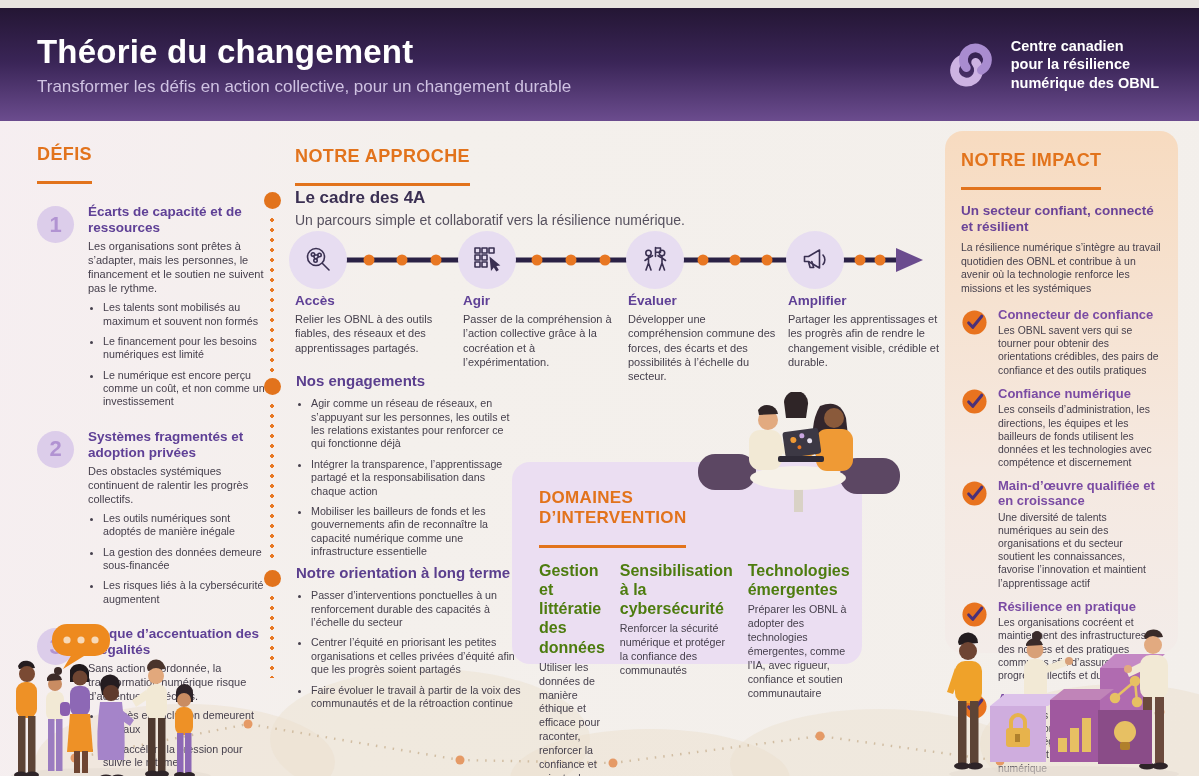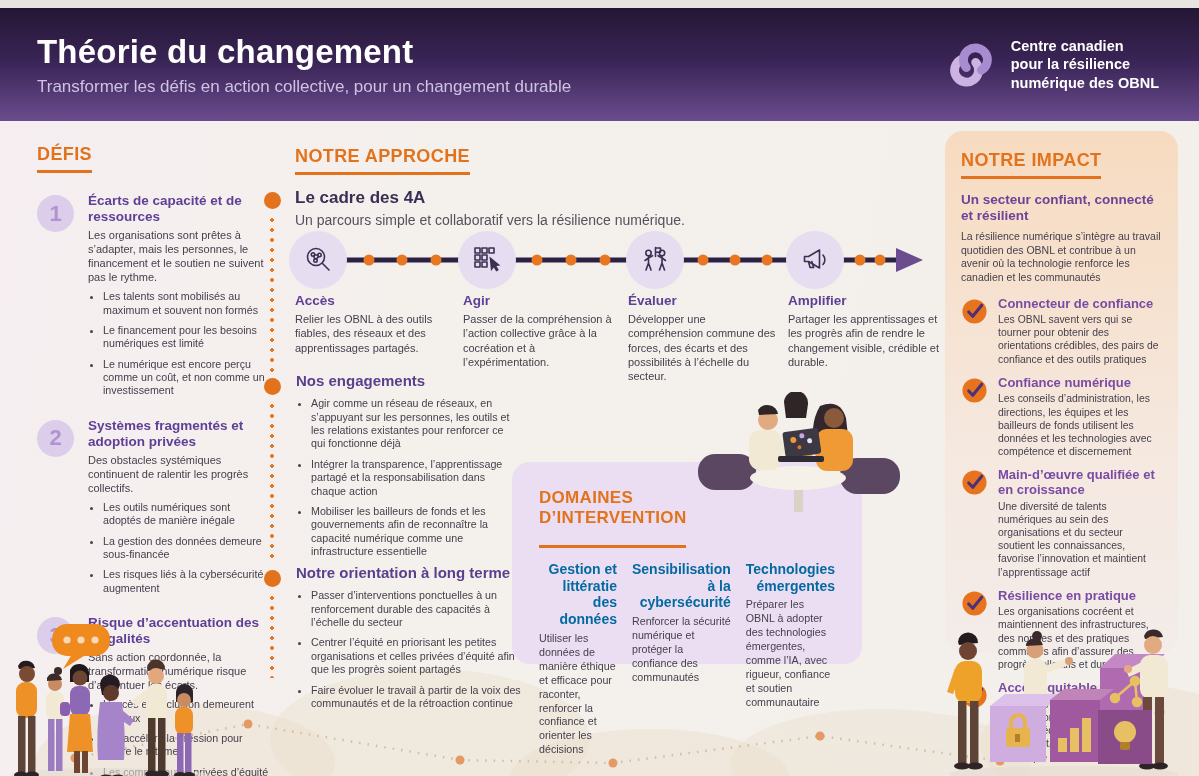--- a/index.html
+++ b/index.html
@@ -10,21 +10,21 @@
   .hdr{position:absolute;left:0;top:0;width:1199px;height:113px;
     background:linear-gradient(180deg,#241634 0%,#3a2557 48%,#6b4c8e 100%);
     display:flex;justify-content:space-between;align-items:center;
     padding:0 40px 0 37px;box-sizing:border-box;z-index:10;}
   .hdr h1{margin:0 0 6px 0;font-size:33px;font-weight:bold;color:#ffffff;letter-spacing:.2px;}
   .hdr .sub{font-size:17px;color:#cfc2e2;}
   .brand{display:flex;align-items:center;gap:15px;}
   .brand-txt{color:#ffffff;font-size:14.5px;font-weight:bold;line-height:1.25;}
   
   .sec-h{display:inline-block;color:#E2731C;font-weight:bold;font-size:18px;
-    letter-spacing:.4px;border-bottom:3px solid #E2731C;padding-bottom:5px;}
+    letter-spacing:.4px;border-bottom:3px solid #E2731C;padding-bottom:16px;}
   
   .defis{position:absolute;left:37px;top:136px;width:232px;z-index:3;}
   .defis .sec-h{margin-bottom:20px;}
   .d-item{display:flex;margin-bottom:13px;}
   .d-num{width:37px;height:37px;border-radius:50%;background:#dccdea;color:#b193d2;
     font-size:22px;font-weight:bold;display:flex;align-items:center;justify-content:center;
     flex:none;margin-right:14px;margin-top:2px;}
   .d-title{color:#5F4096;font-weight:bold;font-size:13.5px;line-height:1.18;margin-bottom:3px;}
   .d-text{color:#46404d;font-size:11px;line-height:1.28;margin-bottom:6px;}
   ul.mini{margin:0;padding-left:15px;color:#46404d;font-size:10.7px;line-height:1.25;}
@@ -45,21 +45,21 @@
   .eng{position:absolute;left:296px;top:364px;width:224px;z-index:3;}
   .orient{position:absolute;left:296px;top:556px;width:226px;z-index:3;}
   .sub-h{color:#5B3F8E;font-weight:bold;font-size:15px;margin-bottom:8px;line-height:1.15;}
   
   .domaines{position:absolute;left:512px;top:454px;width:350px;height:202px;background:#ebdef2;
     border-radius:18px;padding:26px 27px;box-sizing:border-box;z-index:2;}
   .dom-h{color:#E2731C;font-weight:bold;font-size:17px;line-height:1.2;letter-spacing:.3px;}
   .dom-h .u{display:inline-block;border-bottom:3px solid #E2731C;padding-bottom:16px;}
   .dom-cols{display:flex;gap:15px;margin-top:13px;}
   .dom-col{flex:1;}
-  .dom-t{color:#0369a1;font-weight:bold;font-size:14px;line-height:1.2;margin-bottom:4px;text-align:right;}
+  .dom-t{color:#4d7c0f;font-weight:bold;font-size:16px;line-height:1.2;margin-bottom:4px;}
   .dom-b{color:#46404d;font-size:10.7px;line-height:1.3;}
   
   .impact{position:absolute;left:945px;top:123px;width:233px;height:522px;border-radius:18px;
     background:linear-gradient(180deg,#f7dbc0 0%,#f5e9e1 65%,#f3ece9 100%);
     padding:19px 16px;box-sizing:border-box;z-index:3;}
   .impact .sec-h{margin-bottom:13px;}
   .imp-intro-t{color:#6B4398;font-weight:bold;font-size:13.5px;line-height:1.22;margin-bottom:5px;}
   .imp-intro-b{color:#46404d;font-size:10.5px;line-height:1.3;margin-bottom:12px;}
   .imp-item{display:flex;margin-bottom:10px;}
   .imp-check{flex:none;width:27px;height:27px;margin-right:10px;margin-top:1px;}
@@ -299,21 +299,21 @@
         <circle cx="115" cy="44" r="2.5" fill="#c9a6e0"></circle>
       <circle cx="122" cy="50" r="2.5" fill="#e8e2f0"></circle>
         <circle cx="111" cy="55" r="2" fill="#e87722"></circle>
     </g>
     <rect x="90" y="64" width="46" height="6" rx="2" fill="#2e2a36"></rect>
   </svg>
 
   <div class="impact">
     <span class="sec-h">NOTRE IMPACT</span>
     <div class="imp-intro-t">Un secteur confiant, connecté et résilient</div>
-    <div class="imp-intro-b">La résilience numérique s’intègre au travail quotidien des OBNL et contribue à un avenir où la technologie renforce les canadien et les communautés</div>
+    <div class="imp-intro-b">La résilience numérique s’intègre au travail quotidien des OBNL et contribue à un avenir où la technologie renforce les missions et les systémiques</div>
 
     <div class="imp-item">
       <svg class="imp-check" viewBox="0 0 28 28">
           <circle cx="14" cy="14" r="12.5" fill="#E8731F"></circle>
           <path d="M8 14.5 l4.2 4.5 L21.5 7.5" stroke="#4B3178" stroke-width="3.2" fill="none" stroke-linecap="round" stroke-linejoin="round"></path>
         </svg>
       <div>
           <div class="imp-t">Connecteur de confiance</div>
       <div class="imp-b">Les OBNL savent vers qui se tourner pour obtenir des orientations crédibles, des pairs de confiance et des outils pratiques</div>
         </div>

